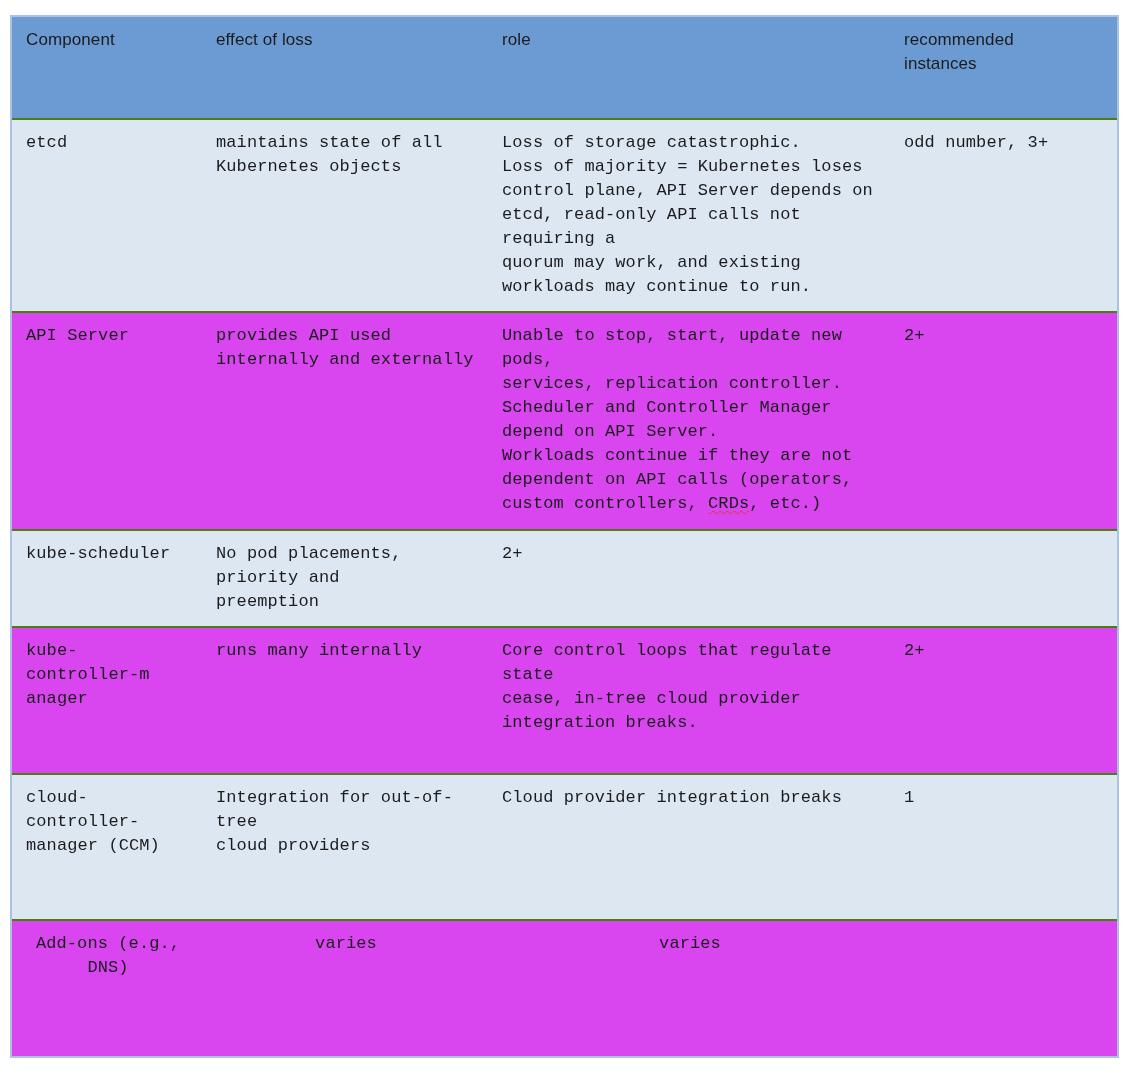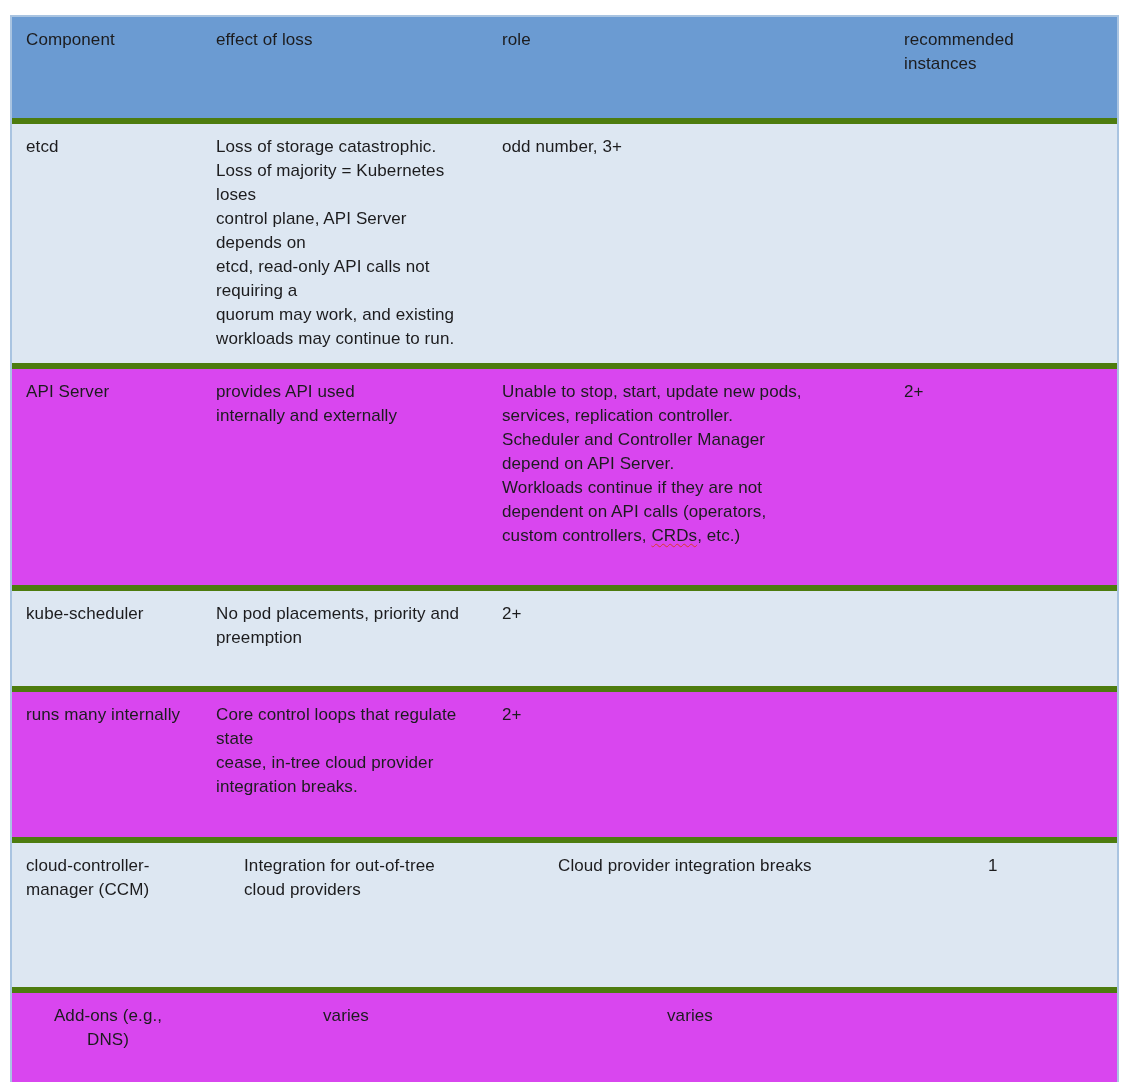--- a/index.html
+++ b/index.html
@@ -17,29 +17,29 @@
     width: 1109px;
     margin: 15px 32px 12px 10px;
     border: 2px solid #a9c4e1;
     background: #ffffff;
   }
   .row {
     display: grid;
     grid-template-columns: 190px 286px 402px auto;
     align-items: stretch;
   }
-  .row + .row { border-top: 6px solid #4d7c0f; }
+  .row + .row { border-top: 2px solid #4d7c0f; font-family: Liberation Mono, monospace; }
   .row.header { background: #6b9bd2; min-height: 101px; }
   .row.alt    { background: #dde7f2; }
   .row.plain  { background: #d946ef; }
   .r1 { min-height: 179px; }
   .r2 { min-height: 216px; }
   .r3 { min-height:  95px; }
   .r4 { min-height: 145px; }
-  .r5 { min-height: 144px; gap: 28px; }
+  .r5 { min-height: 144px; }
   .r6 { min-height: 135px; text-align: center; }
   .cell {
     box-sizing: border-box;
     padding: 11px 12px 12px 14px;
     font-size: 17px;
     line-height: 24px;
     white-space: pre-line;
     letter-spacing: 0.1px;
   }
   .cell.last { padding-right: 21px; }
@@ -59,20 +59,22 @@
   <div class="row header">
     <div class="cell">Component</div>
     <div class="cell">effect of loss</div>
     <div class="cell">role</div>
     <div class="cell last">recommended
 instances</div>
   </div>
 
   <div class="row alt r1">
     <div class="cell">etcd</div>
+    <div class="cell">maintains state of all
+Kubernetes objects</div>
     <div class="cell">Loss of storage catastrophic.
 Loss of majority = Kubernetes loses
 control plane, API Server depends on
 etcd, read-only API calls not requiring a
 quorum may work, and existing
 workloads may continue to run.</div>
     <div class="cell last">odd number, 3+</div>
   </div>
 
   <div class="row plain r2">
@@ -90,20 +92,22 @@
   </div>
 
   <div class="row alt r3">
     <div class="cell">kube-scheduler</div>
     <div class="cell">No pod placements, priority and
 preemption</div>
     <div class="cell last">2+</div>
   </div>
 
   <div class="row plain r4">
+    <div class="cell">kube-controller-m
+anager</div>
     <div class="cell">runs many internally</div>
     <div class="cell">Core control loops that regulate state
 cease, in-tree cloud provider
 integration breaks.</div>
     <div class="cell last">2+</div>
   </div>
 
   <div class="row alt r5">
     <div class="cell">cloud-controller-
 manager (CCM)</div>

